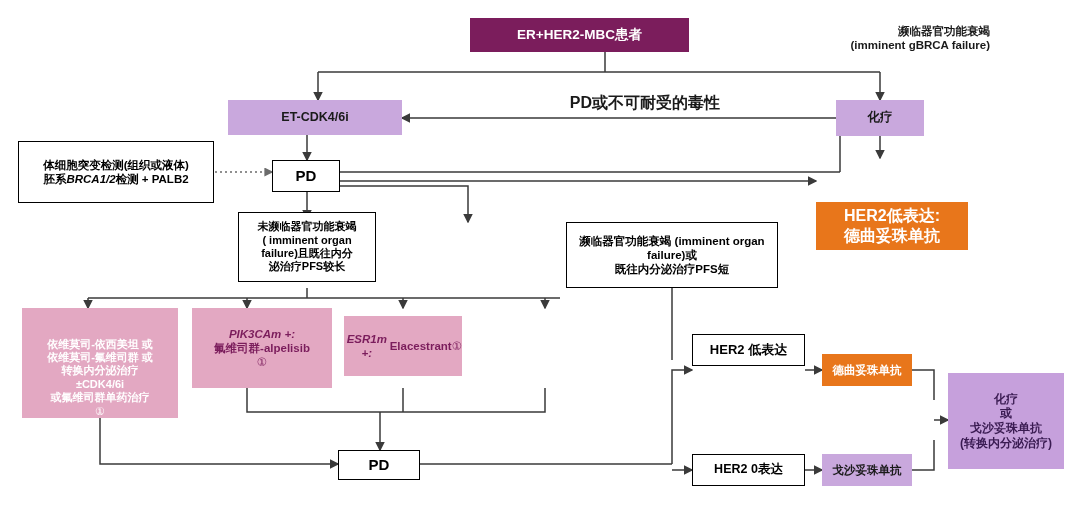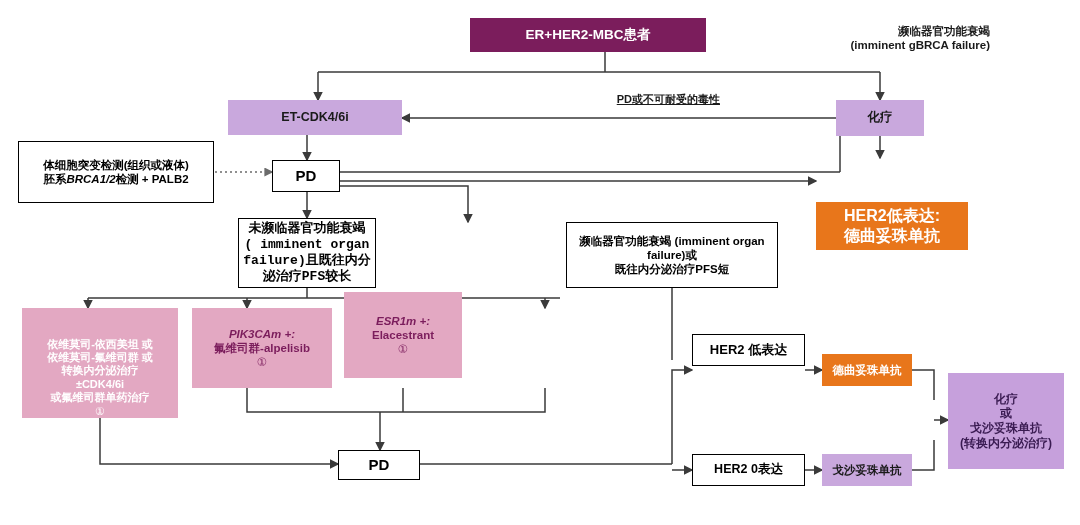--- a/index.html
+++ b/index.html
@@ -142,56 +142,56 @@
 
       <path d="M 805 370 L 822 370" marker-end="url(#arrow)"></path>
       <path d="M 805 470 L 822 470" marker-end="url(#arrow)"></path>
 
       <path d="M 912 370 L 934 370 L 934 400"></path>
       <path d="M 912 470 L 934 470 L 934 440"></path>
       <path d="M 934 420 L 948 420" marker-end="url(#arrow)"></path>
     </g>
   </svg>
 
-  <div class="node n-dark" style="left:470px;top:18px;width:236px;height:34px;font-size:13.5px;">
+  <div class="node n-dark" style="left:470px;top:18px;width:219px;height:34px;font-size:13.5px;">
     <span>ER+HER2-MBC患者</span>
   </div>
 
   <div class="lbl" style="left:770px;top:24px;width:220px;font-size:11.5px;">
     <span>濒临器官功能衰竭</span><br>
     <span>(imminent gBRCA failure)</span>
   </div>
 
   <div class="node n-lilac" style="left:228px;top:100px;width:174px;height:35px;font-size:12.5px;">
     <span>ET-CDK4/6i</span>
   </div>
 
   <div class="node n-lilac" style="left:836px;top:100px;width:88px;height:36px;font-size:12.5px;">
     <span>化疗</span>
   </div>
 
-  <div class="lbl" style="left:480px;top:93px;width:240px;font-size:11px;text-decoration:underline;">
+  <div class="lbl" style="left:480px;top:93px;width:240px;font-size:16px;">
     <span>PD或不可耐受的毒性</span>
   </div>
 
   <div class="node n-white" style="left:272px;top:160px;width:68px;height:32px;font-size:15px;">
     <span>PD</span>
   </div>
 
   <div class="node n-white" style="left:18px;top:141px;width:196px;height:62px;font-size:11.5px;flex-direction:column;">
     <span>体细胞突变检测(组织或液体)</span>
     <span>胚系<span class="it">BRCA1/2</span>检测 + PALB2</span>
   </div>
 
   <div class="node n-orange" style="left:816px;top:158px;width:152px;height:48px;font-size:16px;flex-direction:column;margin-top:44px;">
     <span>HER2低表达:</span>
     <span>德曲妥珠单抗</span>
   </div>
 
-  <div class="node n-white-thin" style="left:238px;top:218px;width:138px;height:70px;font-size:13px;flex-direction:column;font-family:Liberation Mono, monospace;">
+  <div class="node n-white-thin" style="left:238px;top:212px;width:138px;height:70px;font-size:11px;flex-direction:column;">
     <span>未濒临器官功能衰竭</span>
     <span>( imminent organ</span>
     <span>failure)且既往内分</span>
     <span>泌治疗PFS较长</span>
   </div>
 
   <div class="node n-white-thin" style="left:566px;top:222px;width:212px;height:66px;font-size:11.5px;flex-direction:column;">
     <span>濒临器官功能衰竭 (imminent organ</span>
     <span>failure)或</span>
     <span>既往内分泌治疗PFS短</span>
@@ -205,21 +205,21 @@
     <span>或氟维司群单药治疗</span>
     <span class="circ">①</span>
   </div>
 
   <div class="node n-pink" style="left:192px;top:308px;width:140px;height:80px;font-size:11.5px;flex-direction:column;">
     <span class="it">PIK3CAm +:</span>
     <span>氟维司群-<span class="u">alpelisib</span></span>
     <span class="circ">①</span>
   </div>
 
-  <div class="node n-pink" style="left:344px;top:292px;width:118px;height:86px;font-size:11.5px;flex-direction:column;">
+  <div class="node n-pink" style="left:344px;top:316px;width:118px;height:60px;font-size:11.5px;flex-direction:row;">
     <span class="it">ESR1m +:</span>
     <span>Elacestrant</span>
     <span class="circ">①</span>
   </div>
 
 
   <div class="node n-white" style="left:338px;top:450px;width:82px;height:30px;font-size:15px;">
     <span>PD</span>
   </div>
 

